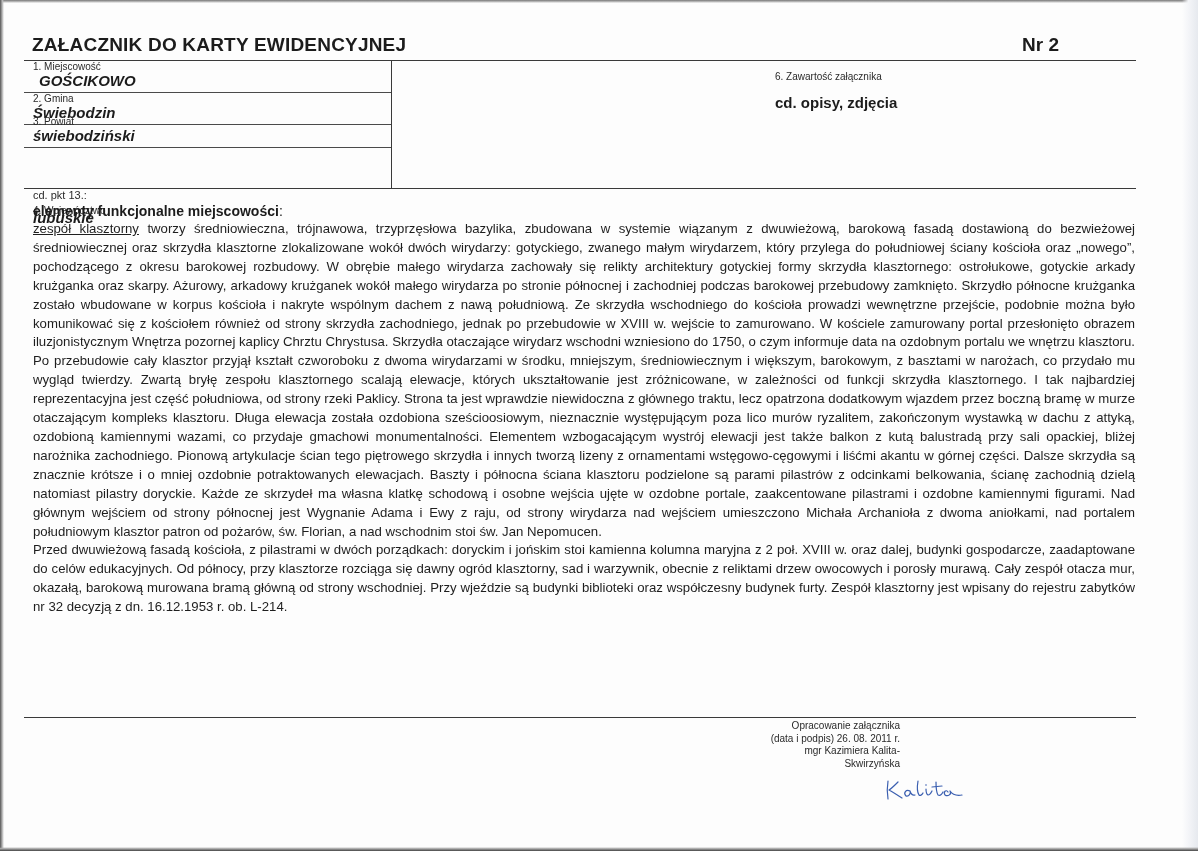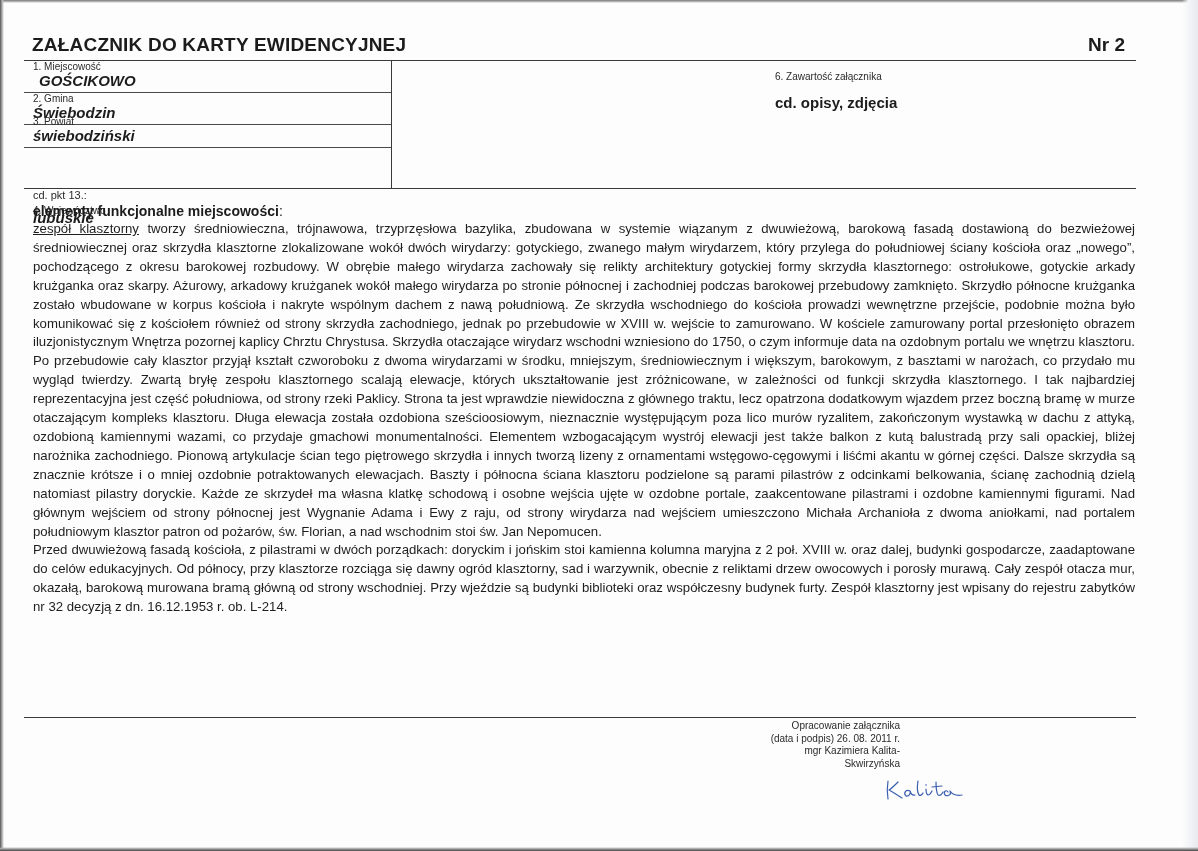--- a/index.html
+++ b/index.html
@@ -35,21 +35,21 @@
       position: absolute;
       left: 32px;
       top: 34px;
       font-size: 19px;
       font-weight: bold;
       letter-spacing: 0.2px;
       color: #1c1c1c;
     }
     .nr {
       position: absolute;
-      left: 1088px;
+      left: 1022px;
       top: 34px;
       font-size: 19px;
       font-weight: bold;
       color: #1c1c1c;
     }
     .header-table {
       position: absolute;
       left: 24px;
       top: 60px;
       width: 1112px;

